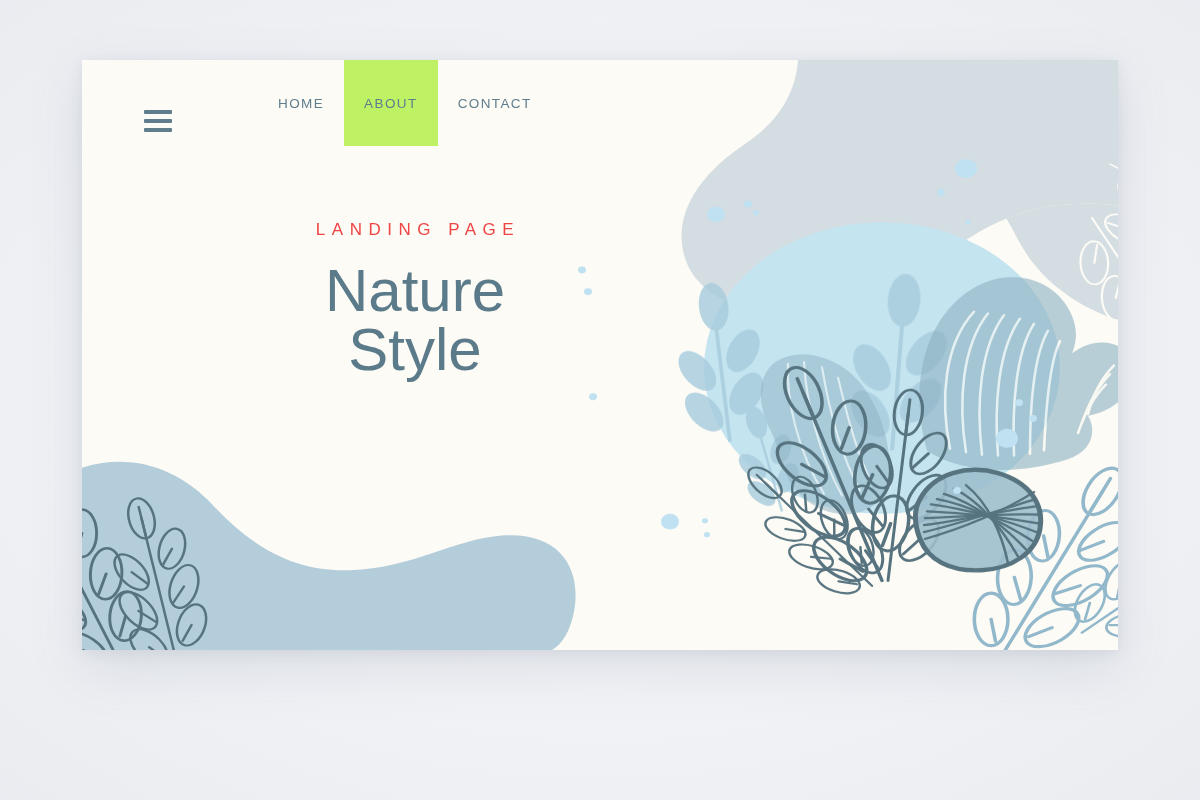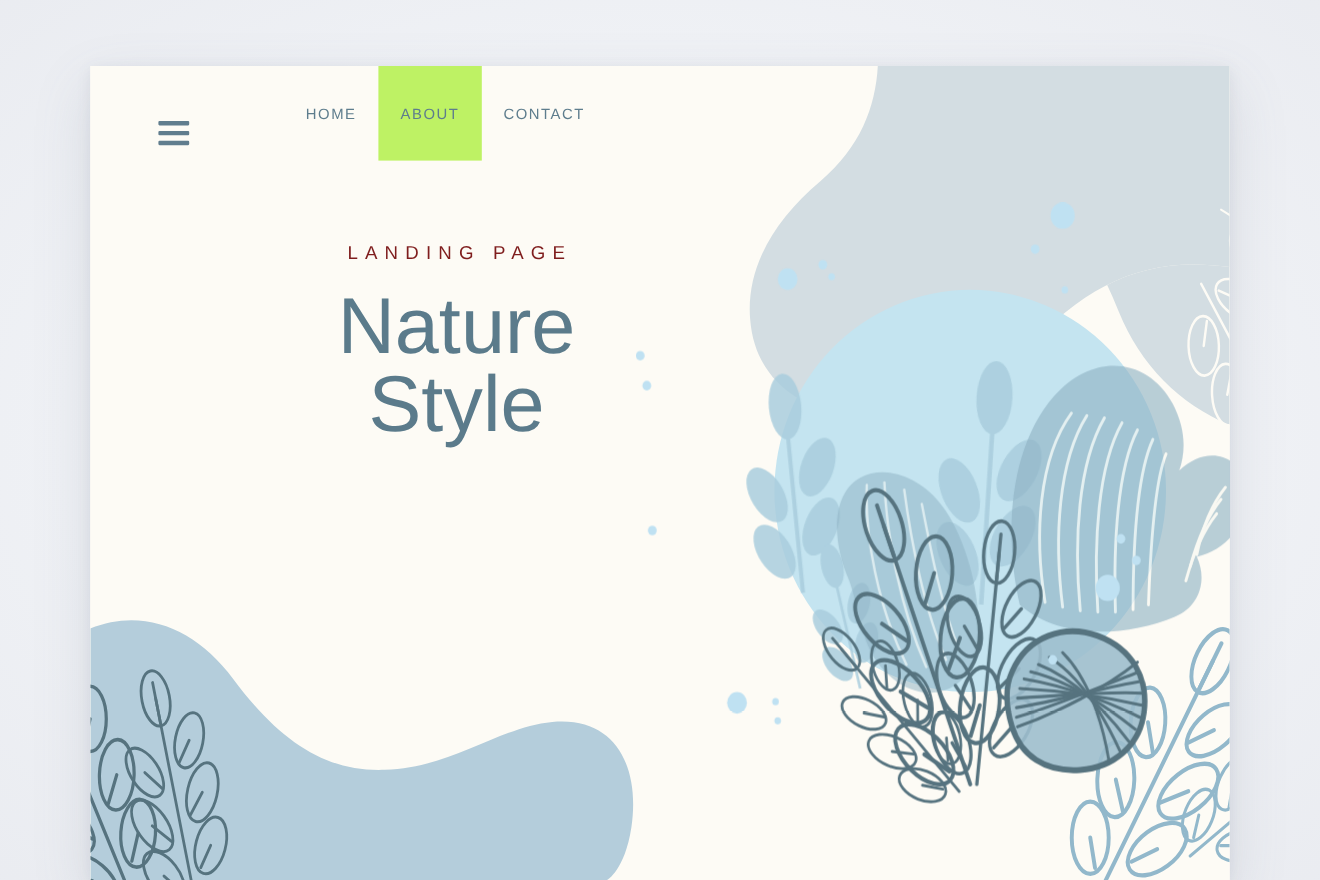--- a/index.html
+++ b/index.html
@@ -12,21 +12,21 @@
   #stage {
     position:relative;
     width:1200px; height:800px;
     background:
       radial-gradient(ellipse 900px 600px at 600px 400px, #fbfbfd 0%, #eff1f5 60%, #e9ebf0 100%);
   }
   
   .card {
     position:absolute;
     left:82px; top:60px;
-    width:1036px; height:740px;
+    width:1036px; height:590px;
     background:#fdfbf5;
     overflow:hidden;
     box-shadow:0 18px 50px rgba(100,110,130,.16), 0 3px 12px rgba(100,110,130,.10);
   }
   .card-art { position:absolute; inset:0; width:100%; height:100%; display:block; }
 
   
   .nav {
     position:absolute; left:0; top:0;
     width:100%; height:86px;
@@ -66,27 +66,27 @@
   .hero {
     position:absolute;
     left:118px; top:160px;
     width:430px;
     z-index:5;
     text-align:center;
   }
   .eyebrow {
     font-size:17px;
     letter-spacing:6.5px;
-    color:#7f1d1d;
+    color:#ef4444;
     font-weight:400;
     margin-bottom:22px;
     text-indent:6px;
   }
   .headline {
-    font-size:72px;
+    font-size:60px;
     line-height:0.98;
     font-weight:300;
     color:#5b7b8b;
     letter-spacing:0px;
   }
   .headline .l2 { display:block; }
 </style>
 </head>
 <body>
 

